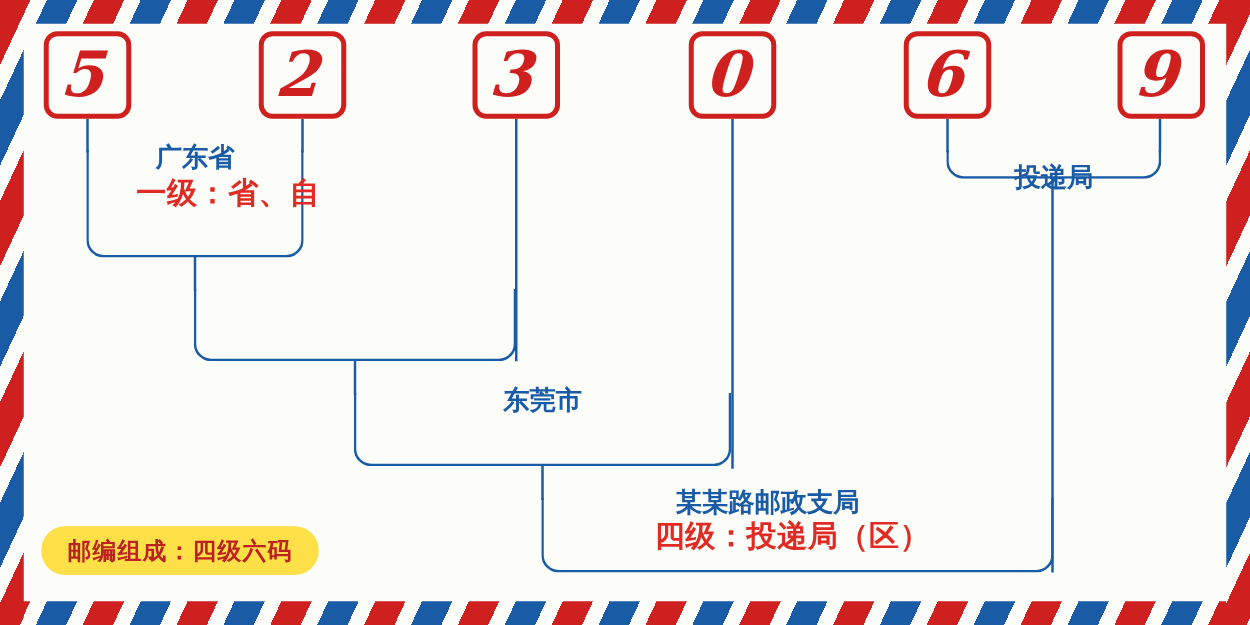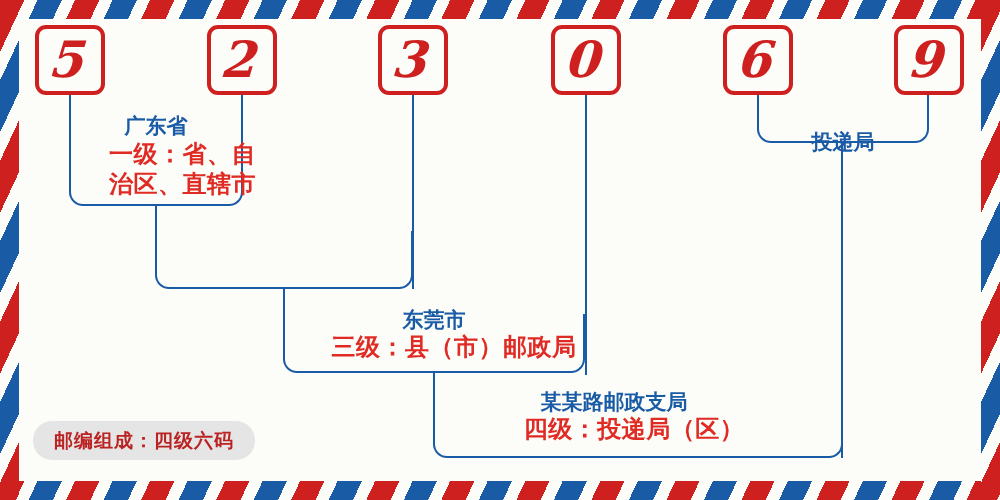--- a/index.html
+++ b/index.html
@@ -136,21 +136,21 @@
   }
   .label-sub.two-line { line-height: 1.28; }
 
   
   #legend-badge {
     position: absolute;
     left: 33px;
     top: 421px;
     width: 222px;
     height: 39px;
-    background: #e5e5e5;
+    background: #fde047;
     border-radius: 19px;
     display: flex;
     align-items: center;
     justify-content: center;
     z-index: 4;
   }
   #legend-badge .badge-text {
     color: #bb2222;
     font-family: "DejaVu Serif", "Liberation Serif", serif;
     font-weight: 700;
@@ -196,33 +196,31 @@
   <div class="stem" style="left:585px; top:95px;  height:280px;"></div>
 
   <div class="stem" style="left:757px; top:95px;  height:27px;"></div>
 
   <div class="stem" style="left:927px; top:95px;  height:27px;"></div>
 
   <div class="bracket" style="left:69px; top:120px; width:174px; height:86px;"></div>
   <div class="label-group" style="left:69px; top:114px; width:174px;">
     <div class="label-title">广东省</div>
     <div class="label-sub two-line">一级：省、自</div>
-    <div class="label-sub two-line">治区、直辖市</div>
   </div>
 
   <div class="stem" style="left:155px; top:205px; height:28px;"></div>
 
   <div class="bracket" style="left:155px; top:231px; width:258px; height:58px;"></div>
 
   <div class="stem" style="left:283px; top:288px; height:28px;"></div>
 
   <div class="bracket" style="left:283px; top:314px; width:302px; height:59px;"></div>
   <div class="label-group" style="left:283px; top:308px; width:302px;">
     <div class="label-title">东莞市</div>
-    <div class="label-sub">三级：县（市）邮政局</div>
   </div>
 
   <div class="stem" style="left:433px; top:372px; height:28px;"></div>
 
   <div class="bracket" style="left:757px; top:120px; width:172px; height:23px;"></div>
   <div class="label-group" style="left:757px; top:106px; width:172px;margin-top:24px;">
     <div class="label-title">投递局</div>
   </div>
 
   <div class="stem" style="left:841px; top:142px; height:316px;"></div>

